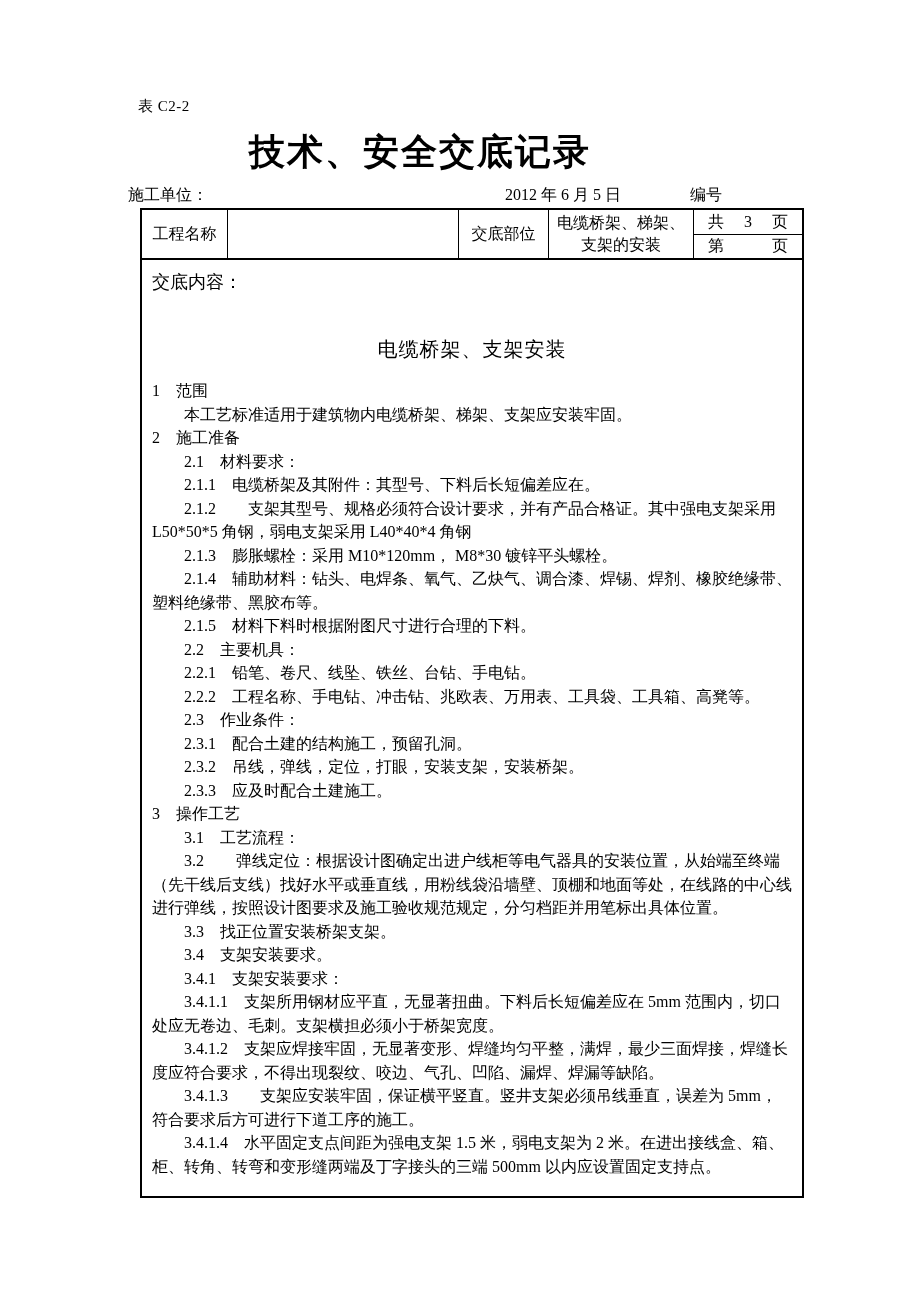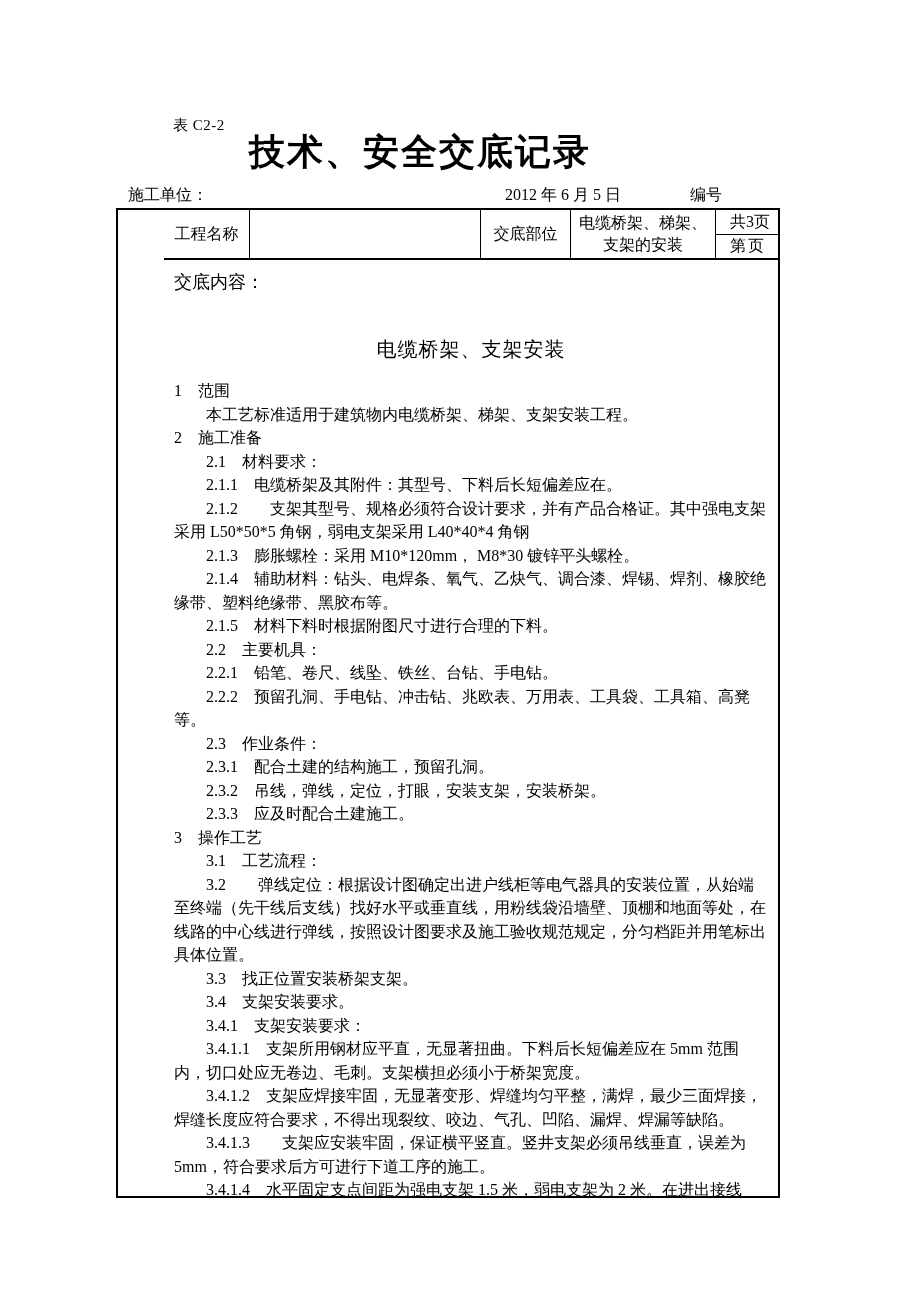--- a/index.html
+++ b/index.html
@@ -4,38 +4,37 @@
 <style>
   * { margin:0; padding:0; box-sizing:border-box; }
   html,body { background:#ffffff; }
   body {
     width:920px; height:1302px;
     position:relative;
     font-family:"Liberation Serif","DejaVu Serif",serif;
     color:#000;
   }
   .form-code {
-    position:absolute; left:138px; top:116px;
-    font-size:15px; letter-spacing:0.5px;margin-left:35px;
+    position:absolute; left:138px; top:97px;
+    font-size:15px; letter-spacing:0.5px;
   }
   .main-title {
     position:absolute; left:0; top:128px; width:840px;
     text-align:center; font-size:36px; font-weight:bold;
     letter-spacing:2px;
   }
   .info-line { position:absolute; top:185px; left:0; width:920px; font-size:16px; }
   .info-unit   { position:absolute; left:128px; top:0;font-family:Liberation Mono, monospace; }
   .info-date   { position:absolute; left:505px; top:0; }
   .info-serial { position:absolute; left:690px; top:0; }
 
   .doc-table {
-    position:absolute; left:116px; top:208px;
+    position:absolute; left:140px; top:208px;
     width:664px; height:990px;
     border:2px solid #000;
-    padding-left:46px;
   }
   .header-row {
     display:grid;
     grid-template-columns:86px 231px 90px 145px 1fr;
     height:50px;
     border-bottom:2px solid #000;
   }
   .hcell {
     border-right:1px solid #000;
     display:flex; align-items:center; justify-content:center;
@@ -95,31 +94,31 @@
         <span>页</span>
       </div>
     </div>
   </div>
 
   <div class="content-box">
     <div class="content-label">交底内容：</div>
     <div class="content-subtitle">电缆桥架、支架安装</div>
     <div class="paras">
         <div class="para top">1　范围</div>
-        <div class="para">本工艺标准适用于建筑物内电缆桥架、梯架、支架安装工程。</div>
+        <div class="para">本工艺标准适用于建筑物内电缆桥架、梯架、支架应安装牢固。</div>
         <div class="para top">2　施工准备</div>
         <div class="para">2.1　材料要求：</div>
         <div class="para">2.1.1　电缆桥架及其附件：其型号、下料后长短偏差应在。</div>
         <div class="para">2.1.2　　支架其型号、规格必须符合设计要求，并有产品合格证。其中强电支架采用 L50*50*5 角钢，弱电支架采用 L40*40*4 角钢</div>
         <div class="para">2.1.3　膨胀螺栓：采用 M10*120mm， M8*30 镀锌平头螺栓。</div>
         <div class="para">2.1.4　辅助材料：钻头、电焊条、氧气、乙炔气、调合漆、焊锡、焊剂、橡胶绝缘带、塑料绝缘带、黑胶布等。</div>
         <div class="para">2.1.5　材料下料时根据附图尺寸进行合理的下料。</div>
         <div class="para">2.2　主要机具：</div>
         <div class="para">2.2.1　铅笔、卷尺、线坠、铁丝、台钻、手电钻。</div>
-        <div class="para">2.2.2　预留孔洞、手电钻、冲击钻、兆欧表、万用表、工具袋、工具箱、高凳等。</div>
+        <div class="para">2.2.2　工程名称、手电钻、冲击钻、兆欧表、万用表、工具袋、工具箱、高凳等。</div>
         <div class="para">2.3　作业条件：</div>
         <div class="para">2.3.1　配合土建的结构施工，预留孔洞。</div>
         <div class="para">2.3.2　吊线，弹线，定位，打眼，安装支架，安装桥架。</div>
         <div class="para">2.3.3　应及时配合土建施工。</div>
         <div class="para top">3　操作工艺</div>
         <div class="para">3.1　工艺流程：</div>
         <div class="para">3.2　　弹线定位：根据设计图确定出进户线柜等电气器具的安装位置，从始端至终端（先干线后支线）找好水平或垂直线，用粉线袋沿墙壁、顶棚和地面等处，在线路的中心线进行弹线，按照设计图要求及施工验收规范规定，分匀档距并用笔标出具体位置。</div>
         <div class="para">3.3　找正位置安装桥架支架。</div>
         <div class="para">3.4　支架安装要求。</div>
         <div class="para">3.4.1　支架安装要求：</div>

